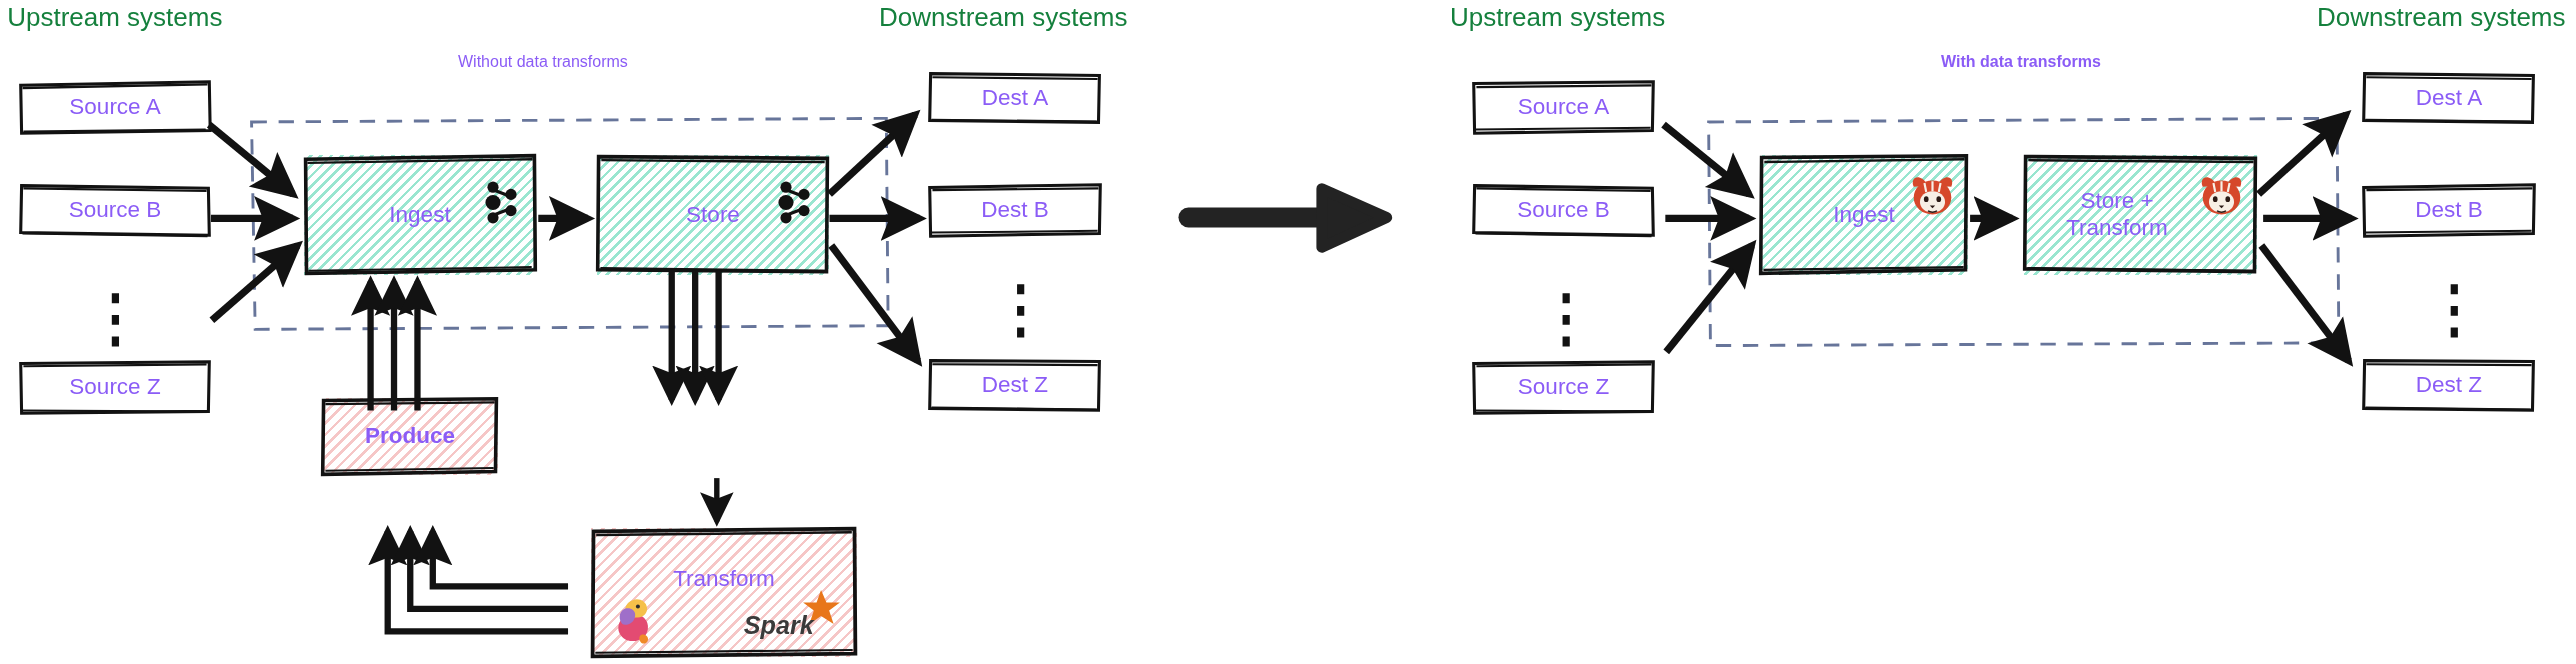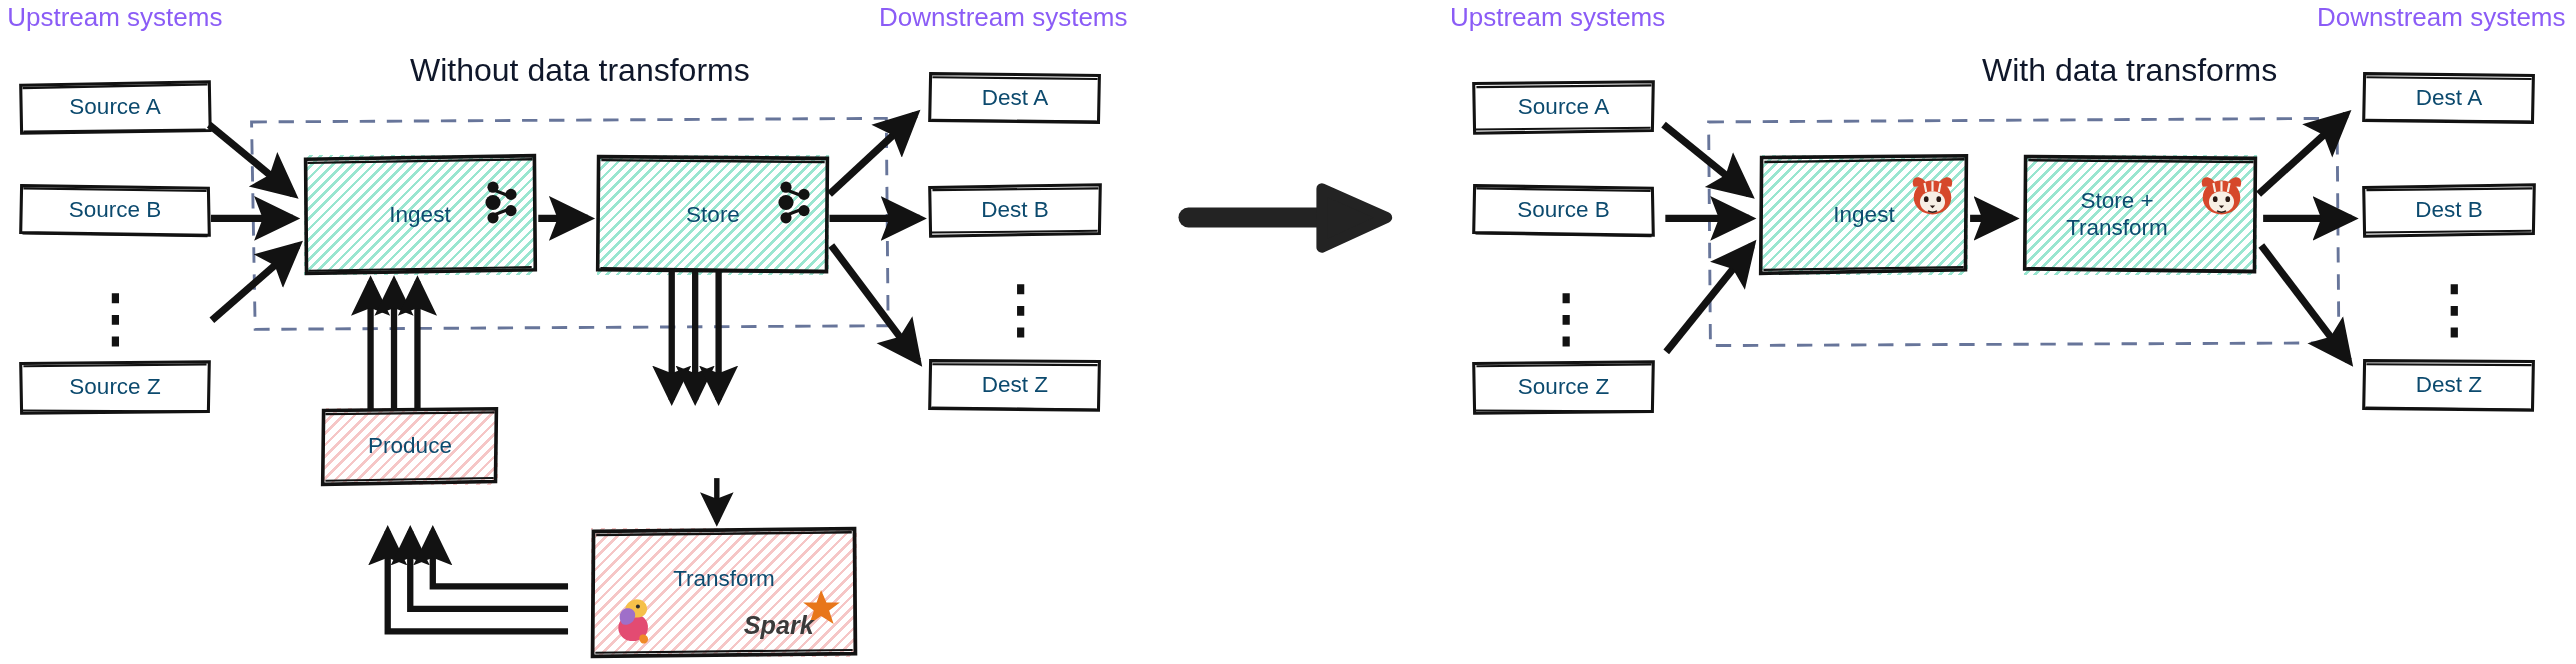--- a/index.html
+++ b/index.html
@@ -17,46 +17,47 @@
     height: 665px;
     background: #ffffff;
     overflow: hidden;
   }
 
   
   .section-label {
     position: absolute;
     font-size: 26px;
     line-height: 1;
+    color: #15803d;
+    white-space: nowrap;
+  }
+  .panel-title {
+    position: absolute;
+    font-size: 16px;
+    line-height: 1;
     color: #8b5cf6;
     white-space: nowrap;
-  }
-  .panel-title {
-    position: absolute;
-    font-size: 32px;
-    line-height: 1;
-    color: #0f172a;
-    white-space: nowrap;
+    margin-left: 48px;
   }
 
   
   .node {
     position: absolute;
     box-sizing: border-box;
     display: flex;
     align-items: center;
     justify-content: center;
     text-align: center;
   }
   .node .node-label {
     position: relative;
     z-index: 3;
     font-size: 22.5px;
     line-height: 1.18;
-    color: #0c4a6e;
+    color: #8b5cf6;
     white-space: pre-line;
     pointer-events: none;
   }
   .node svg.frame {
     position: absolute;
     left: 0; top: 0;
     width: 100%;
     height: 100%;
     overflow: visible;
     z-index: 2;
@@ -233,21 +234,21 @@
     <svg class="node-icon" style="right:16px; top:27px; width:40px; height:45px;" viewBox="0 0 44 50">
       <circle cx="12" cy="8" r="6.2" fill="#121212"></circle>
       <circle cx="32" cy="16" r="6.2" fill="#121212"></circle>
       <circle cx="32" cy="34" r="6.2" fill="#121212"></circle>
       <circle cx="12" cy="42" r="6.2" fill="#121212"></circle>
       <circle cx="12" cy="25" r="8.4" fill="#121212"></circle>
       <path d="M15,12 L28,17 M15,38 L28,33" stroke="#121212" stroke-width="3.4" fill="none"></path>
     </svg>
   </div>
 
-  <div class="node" style="left:320px; top:406px; width:180px; height:81px;">
+  <div class="node" style="left:320px; top:396px; width:180px; height:81px;font-weight:bold;">
     <div class="hatch pink"></div>
     <svg class="frame" viewBox="0 0 200 90" preserveAspectRatio="none">
       <path d="M4,5 L196,3 L195,84 L3,87 Z" fill="none" stroke="#121212" stroke-width="4"></path>
       <path d="M6,9 L194,7" fill="none" stroke="#121212" stroke-width="2.4"></path>
       <path d="M6,83 L193,80" fill="none" stroke="#121212" stroke-width="2.2"></path>
     </svg>
     <span class="node-label">Produce</span>
   </div>
 
 
@@ -298,21 +299,21 @@
     <div class="hatch plain"></div>
     <svg class="frame" viewBox="0 0 195 62" preserveAspectRatio="none">
       <path d="M4,4 L191,5 L190,59 L3,57 Z" fill="none" stroke="#121212" stroke-width="3.4"></path>
       <path d="M6,8 L189,9" fill="none" stroke="#121212" stroke-width="2.4"></path>
       <path d="M5,56 L188,58" fill="none" stroke="#121212" stroke-width="2.2"></path>
     </svg>
     <span class="node-label">Dest Z</span>
   </div>
 
   <div class="section-label" style="left:1450px; top:3.6px;">Upstream systems</div>
-  <div class="panel-title" style="left:1982px; top:54px;">With data transforms</div>
+  <div class="panel-title" style="left:1893px; top:54px;font-weight:bold;">With data transforms</div>
   <div class="section-label" style="left:2317px; top:3.6px;">Downstream systems</div>
 
   <div class="node" style="left:1471px; top:79px; width:185px; height:56px;">
     <div class="hatch plain"></div>
     <svg class="frame" viewBox="0 0 205 62" preserveAspectRatio="none">
       <path d="M3,5 L202,3 L201,57 L4,60 Z" fill="none" stroke="#121212" stroke-width="3.4"></path>
       <path d="M6,9 L200,7" fill="none" stroke="#121212" stroke-width="2.4"></path>
       <path d="M5,56 L199,54" fill="none" stroke="#121212" stroke-width="2.2"></path>
     </svg>
     <span class="node-label">Source A</span>

